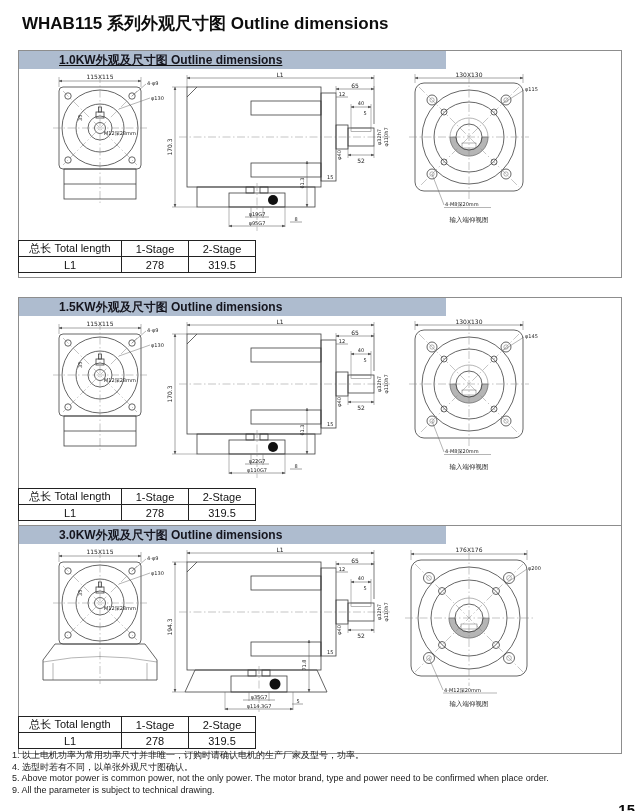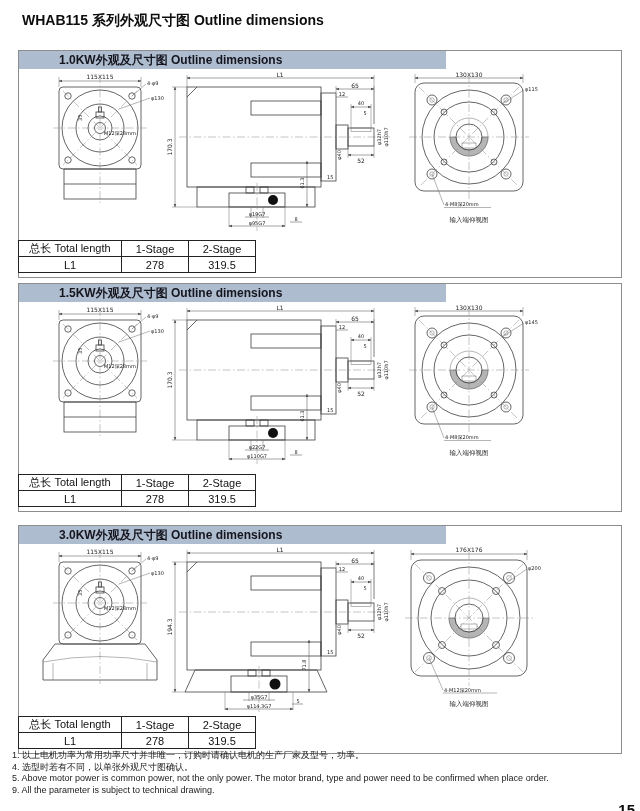--- a/index.html
+++ b/index.html
@@ -1,20 +1,20 @@
 <!DOCTYPE html>
 <html><head>
 <meta charset="utf-8">
 <style>
   html,body{margin:0;padding:0;background:#fff;}
   .page{width:640px;height:811px;position:relative;background:#fff;overflow:hidden;
         font-family:"Liberation Sans","DejaVu Sans",sans-serif;color:#111;}
-  .title{position:absolute;left:22px;top:12px;font-size:14px;font-weight:bold;color:#0d0d0d;}
+  .title{position:absolute;left:22px;top:12px;font-size:17px;font-weight:bold;color:#0d0d0d;}
   .section{position:absolute;left:18px;width:602px;border:1px solid #8d8d8d;background:#fff;}
-  #s1{top:50px;height:226px;} #s2{top:283px;height:227px;} #s3{top:517px;height:227px;margin-top:8px;}
+  #s1{top:50px;height:226px;text-decoration:underline;} #s2{top:297px;height:227px;} #s3{top:517px;height:227px;margin-top:8px;}
   .sec-header{height:18px;background:#aebccf;display:flex;align-items:center;
               padding-left:40px;width:387px;font-size:12px;font-weight:bold;color:#15151e;}
   .sec-svg{display:block;margin-top:2px;}
   .dim-table{border-collapse:collapse;position:absolute;left:-1px;bottom:4px;font-size:11px;color:#111;}
   .dim-table td{border:1px solid #222;text-align:center;height:15px;padding:0 3px;background:#fff;}
   .notes{position:absolute;left:12px;top:750px;font-size:9px;line-height:11.5px;color:#1a1a1a;}
   .pagenum{position:absolute;right:5px;bottom:-7px;font-size:15px;font-weight:bold;color:#0a0a0a;}
   svg .ln{stroke:#3f3f3f;stroke-width:.8;fill:none;}
   svg .thin{stroke:#6a6a6a;stroke-width:.5;fill:none;}
   svg .cl{stroke:#8a8a8a;stroke-width:.5;fill:none;stroke-dasharray:8 2.5 1.5 2.5;}

